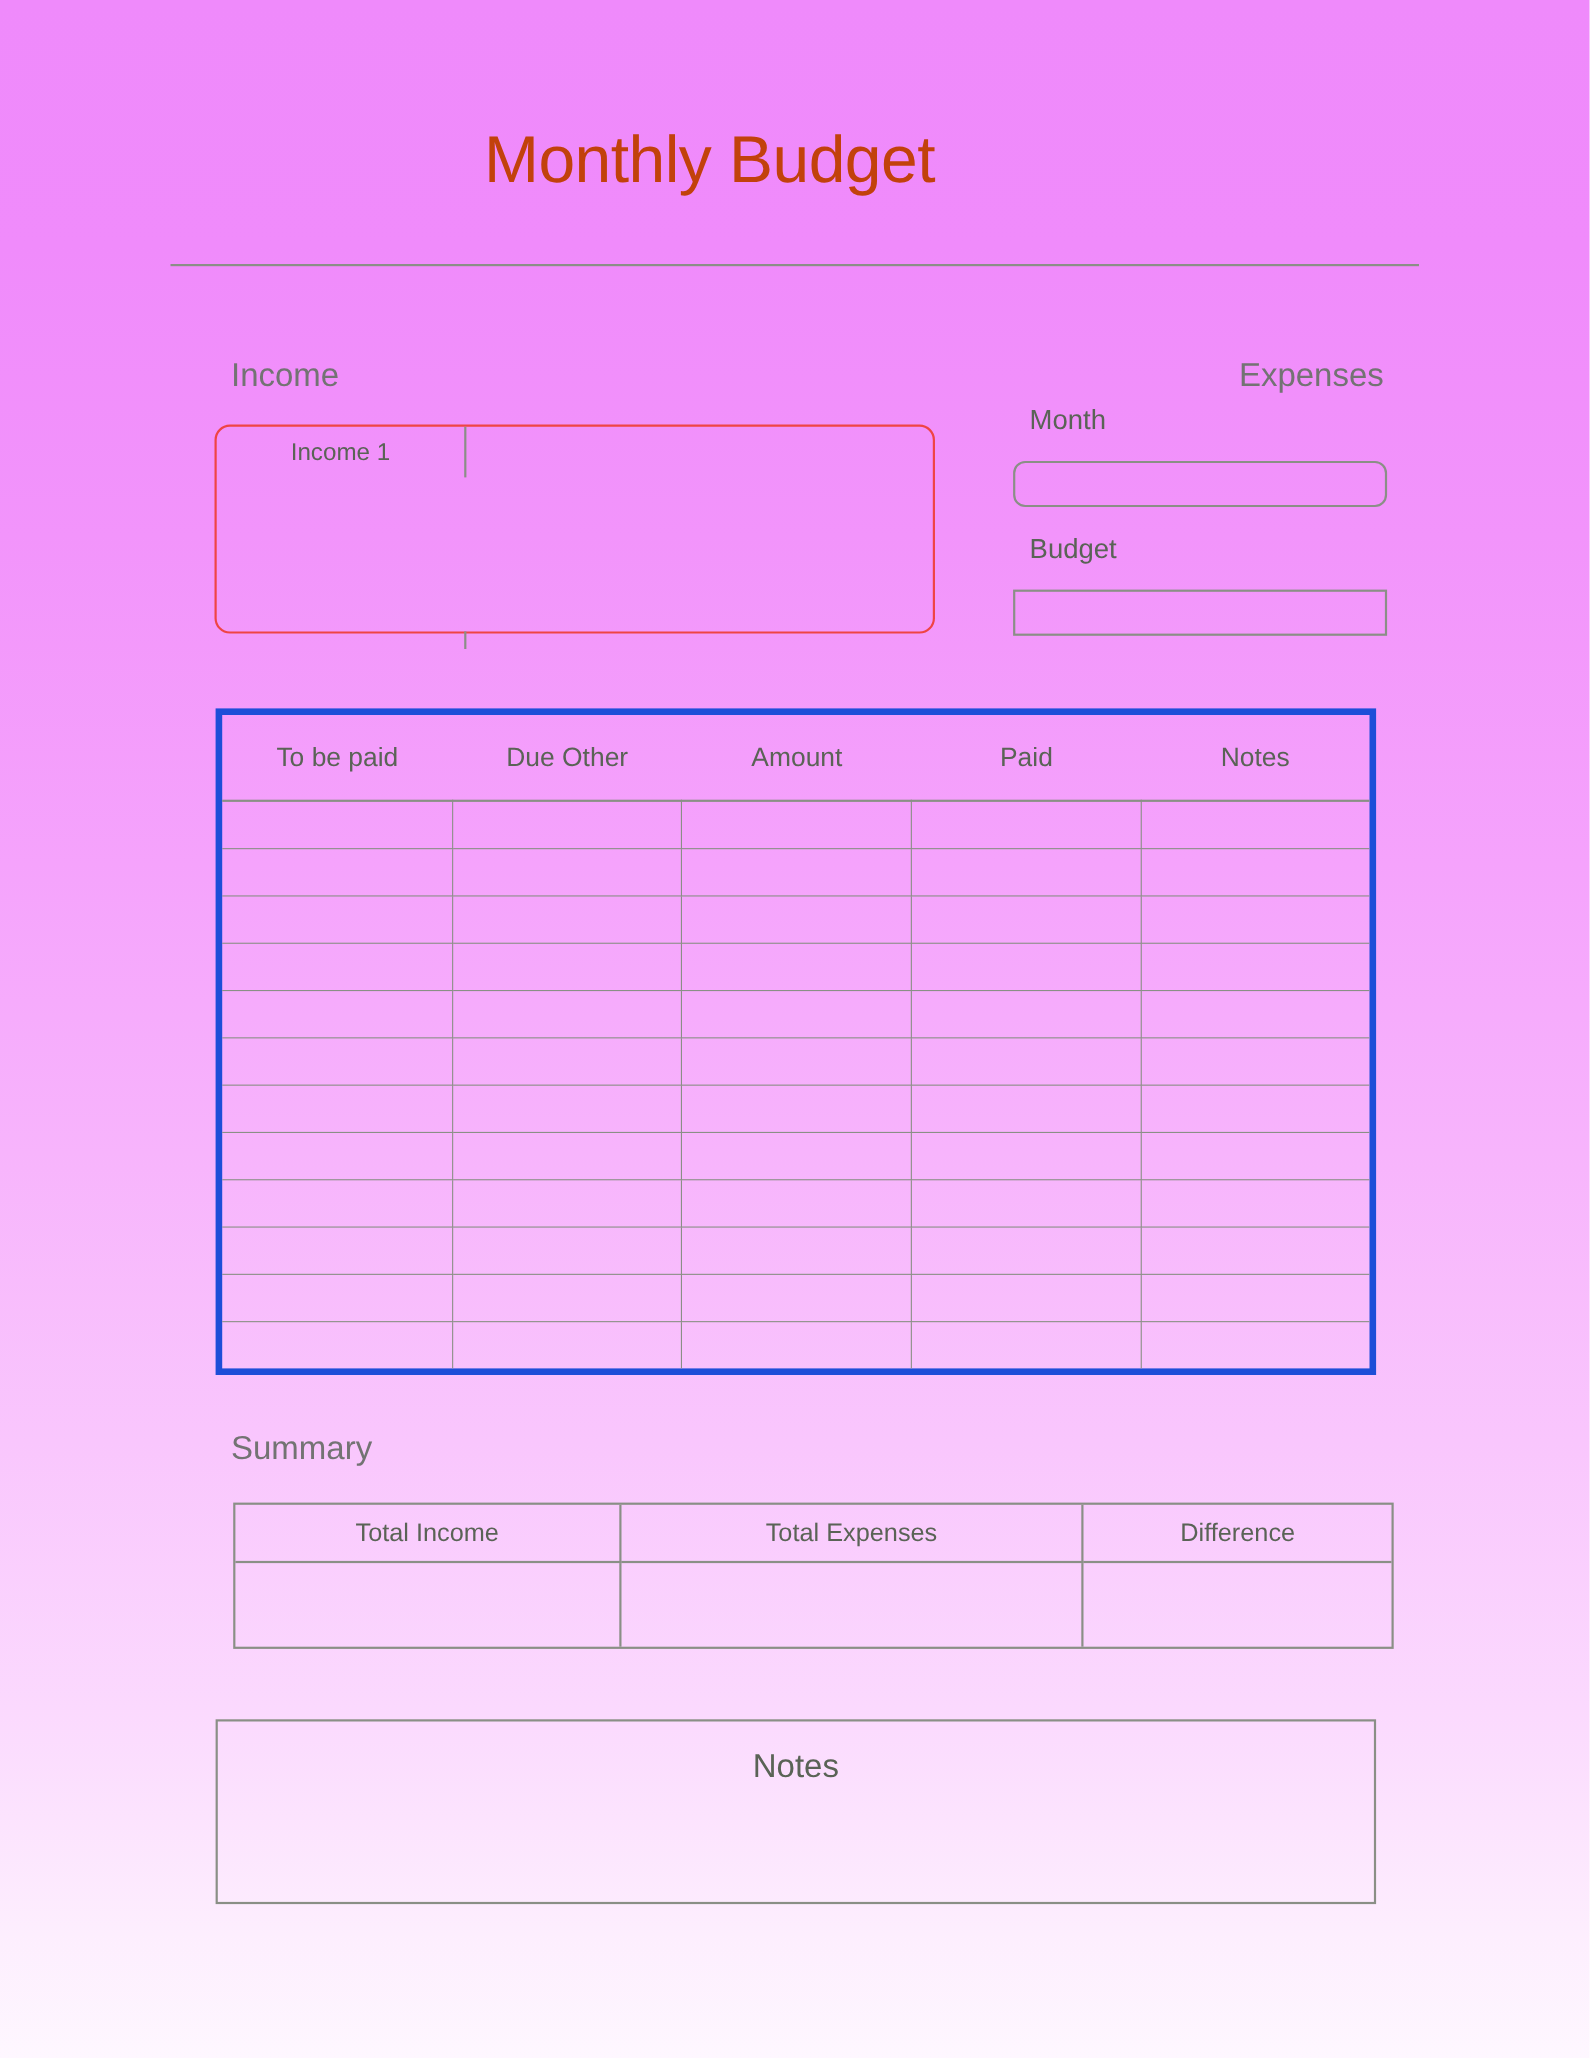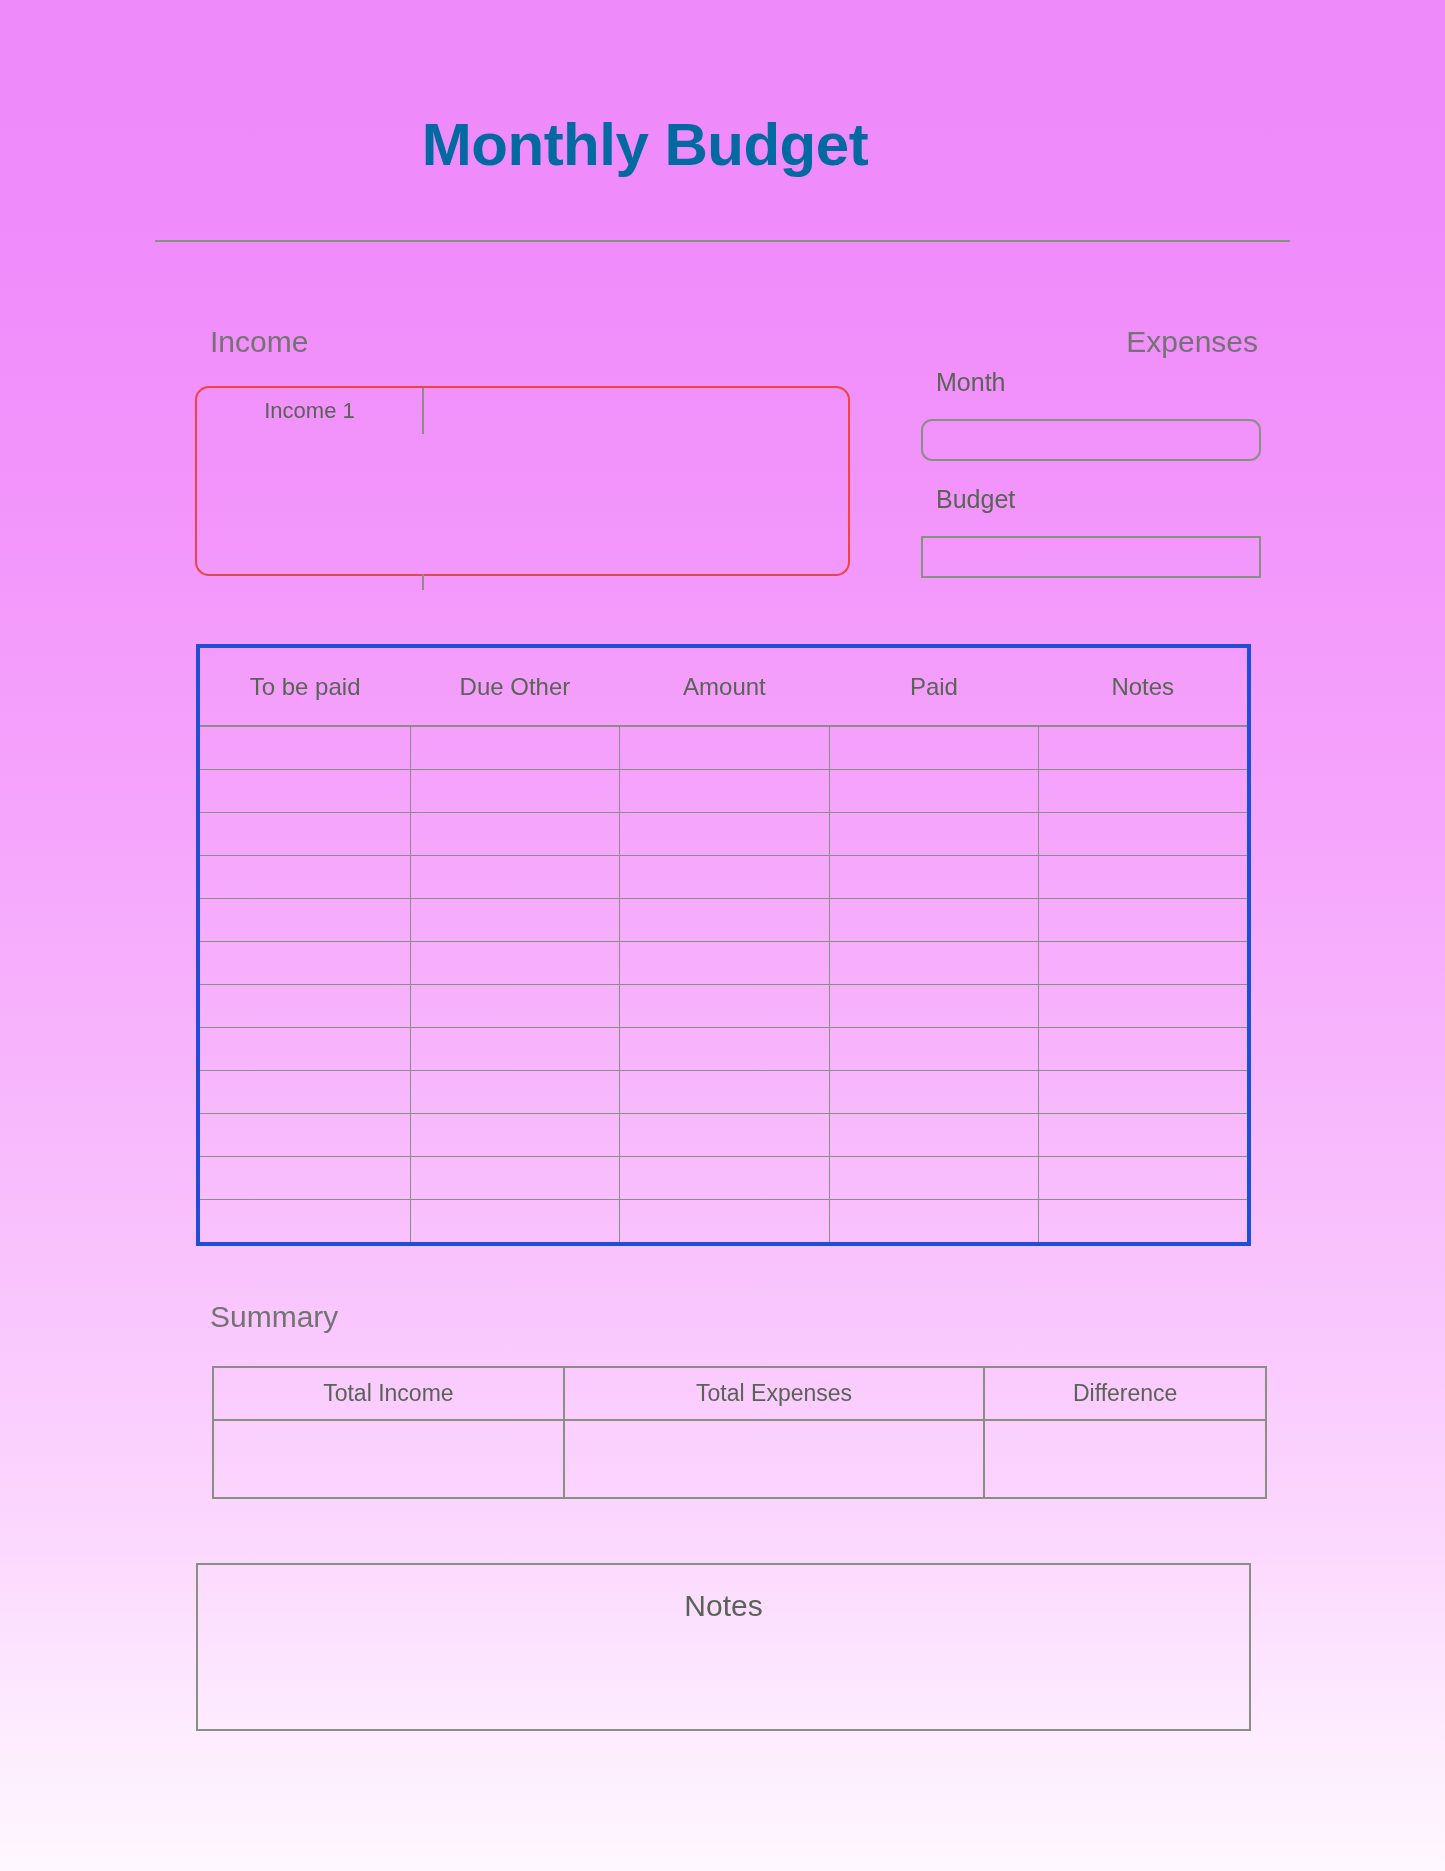--- a/index.html
+++ b/index.html
@@ -32,23 +32,23 @@
   }
 
   
   .title {
     position: absolute;
     left: 0;
     top: 112px;
     width: 1290px;
     text-align: center;
     font-size: 60px;
-    font-weight: 700;
+    font-weight: 400;
     letter-spacing: -0.5px;
-    color: #0369a1;
+    color: #c2410c;
     line-height: 1.1;
   }
 
   .title-rule {
     position: absolute;
     left: 155px;
     top: 240px;
     width: 1135px;
     height: 2px;
     background: #8a8f86;
@@ -131,21 +131,21 @@
   }
   #month-input { top: 419px; border-radius: 11px; }
   #budget-input { top: 536px; border-radius: 0; }
 
   
   .expense-grid {
     position: absolute;
     left: 196px;
     top: 644px;
     width: 1055px;
-    border: 4px solid #1d4ed8;
+    border: 6px solid #1d4ed8;
     border-collapse: collapse;
   }
 
   .expense-grid table {
     width: 100%;
     border-collapse: collapse;
   }
 
   .expense-grid th {
     height: 78px;

